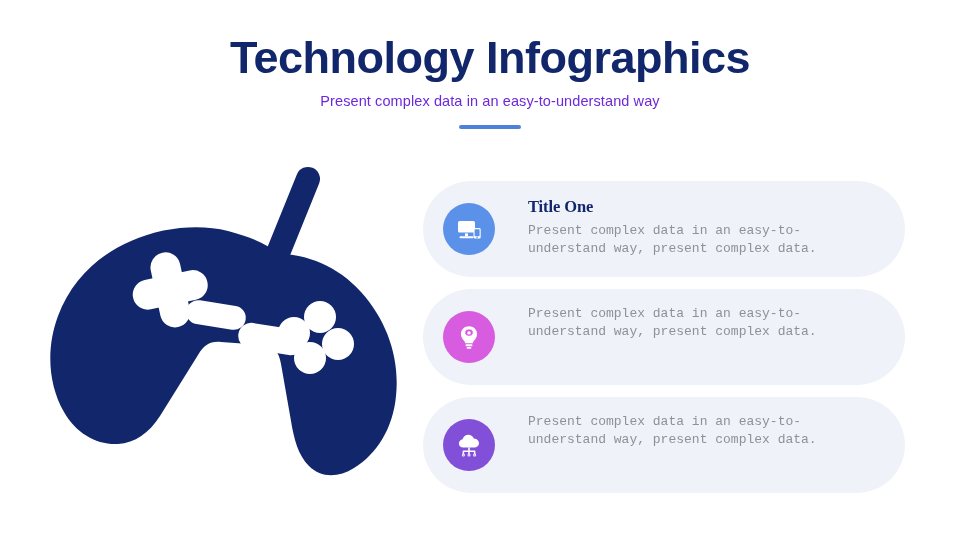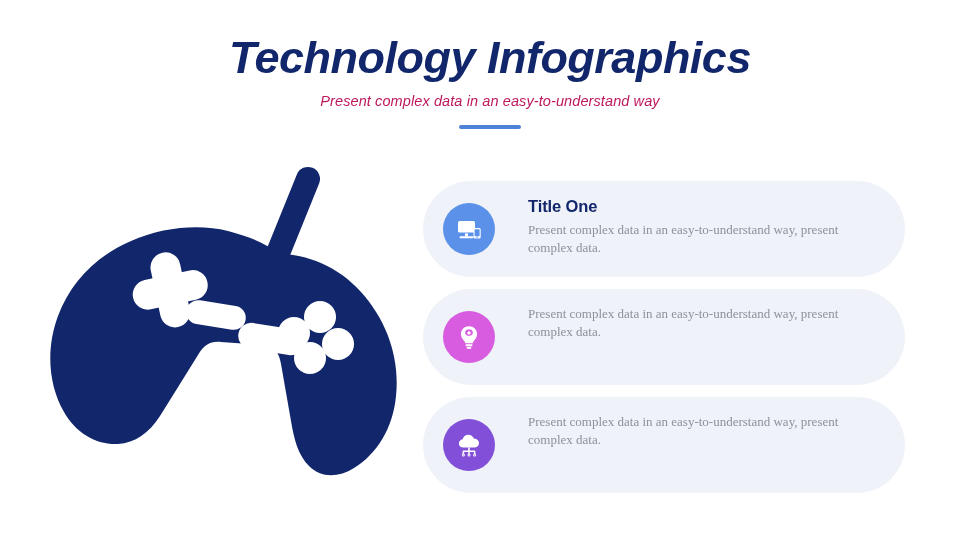--- a/index.html
+++ b/index.html
@@ -22,35 +22,34 @@
     background: #ffffff;
   }
 
   
   .header {
     position: absolute;
     top: 34px;
     left: 0;
     width: 980px;
     text-align: center;
-    font-style: italic;
   }
   .title {
     font-size: 45px;
     font-weight: bold;
     color: #12276B;
     letter-spacing: -0.5px;
     line-height: 1.05;
     margin: 0;
     font-family: "Liberation Sans", sans-serif;
   }
   .subtitle {
     margin: 12px 0 0 0;
     font-size: 14.5px;
-    color: #be185d;
+    color: #6d28d9;
     letter-spacing: 0.1px;
     font-family: "Liberation Sans", sans-serif;
   }
   .accent-line {
     width: 62px;
     height: 4px;
     background: #4e82d8;
     border-radius: 2px;
     margin: 16px auto 0 auto;
   }
@@ -108,29 +107,29 @@
     left: 105px;
     top: 16px;
     width: 355px;
   }
   .card-title {
     font-size: 16.5px;
     font-weight: bold;
     color: #12276B;
     margin: 0 0 5px 0;
     letter-spacing: -0.1px;
-    font-family: Liberation Sans, sans-serif;
+    font-family: Liberation Serif, serif;
   }
   .card-desc {
     font-size: 13px;
     line-height: 1.42;
     color: #8d919b;
     margin: 0;
     max-width: 340px;
-    font-family: Liberation Serif, serif;
+    font-family: Liberation Mono, monospace;
   }
 </style>
 </head>
 <body>
 
 <div class="slide">
 
   <div class="header">
     <h1 class="title">Technology Infographics</h1>
     <p class="subtitle">Present complex data in an easy-to-understand way</p>

